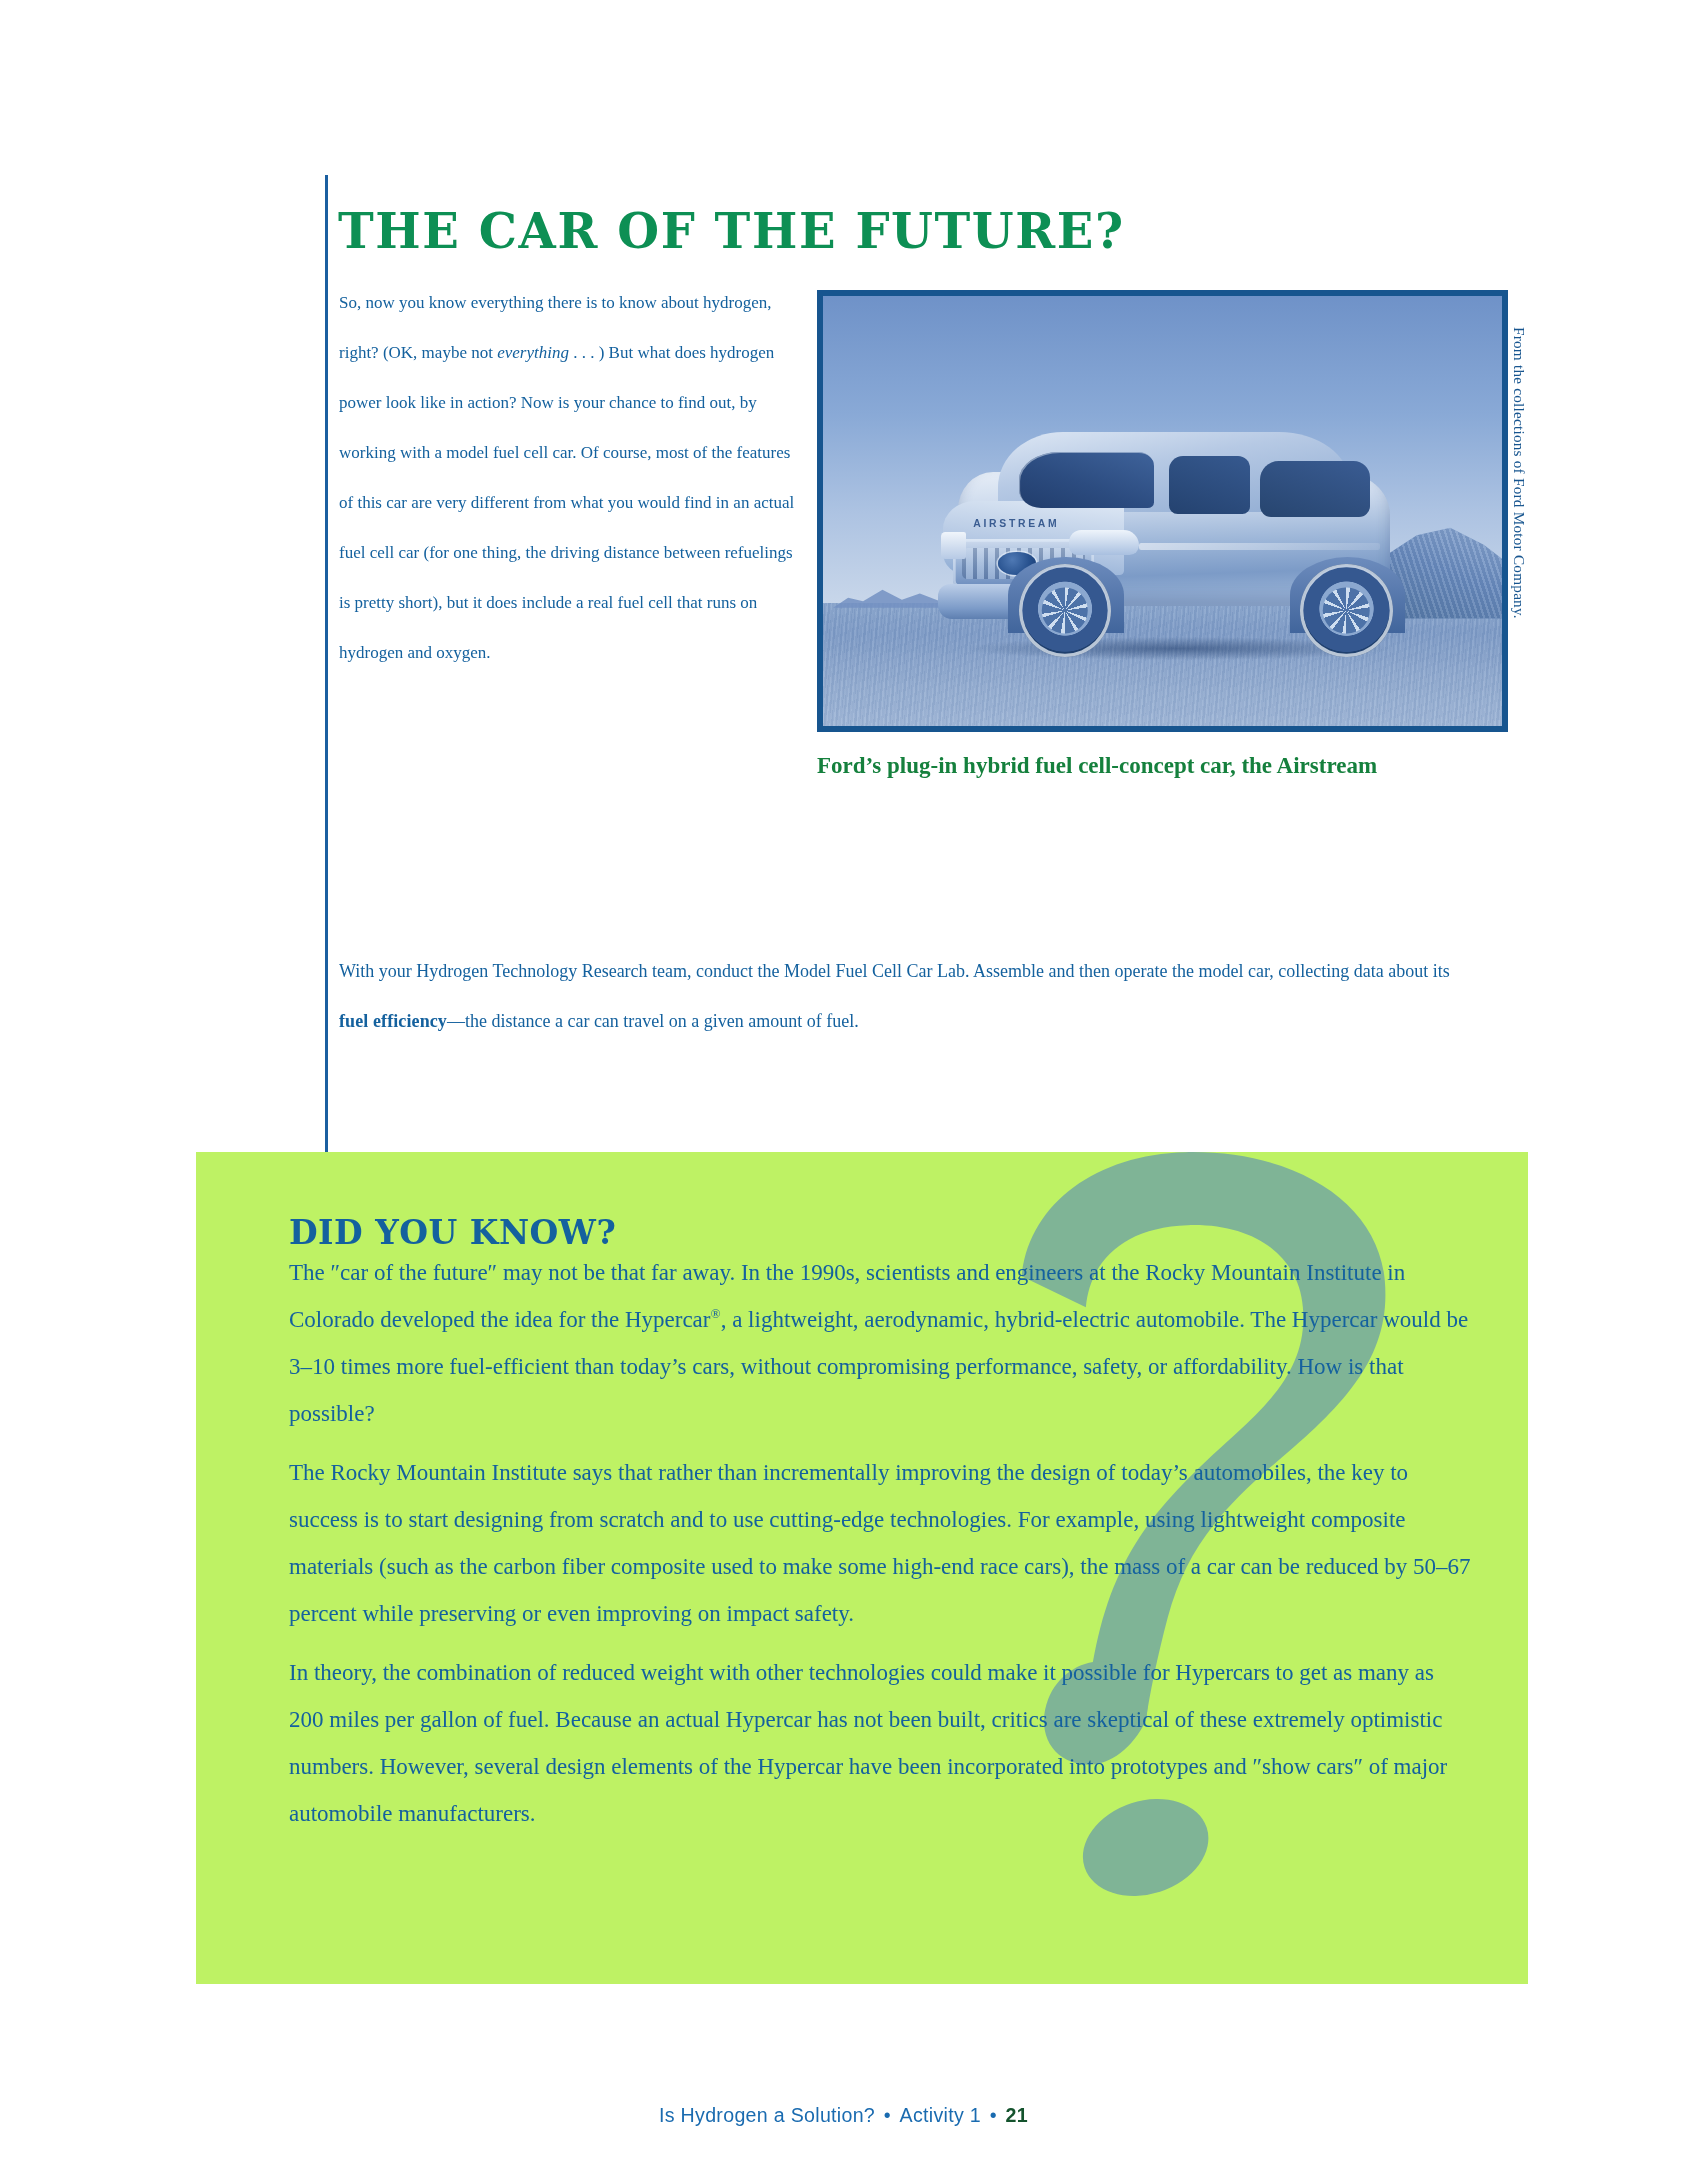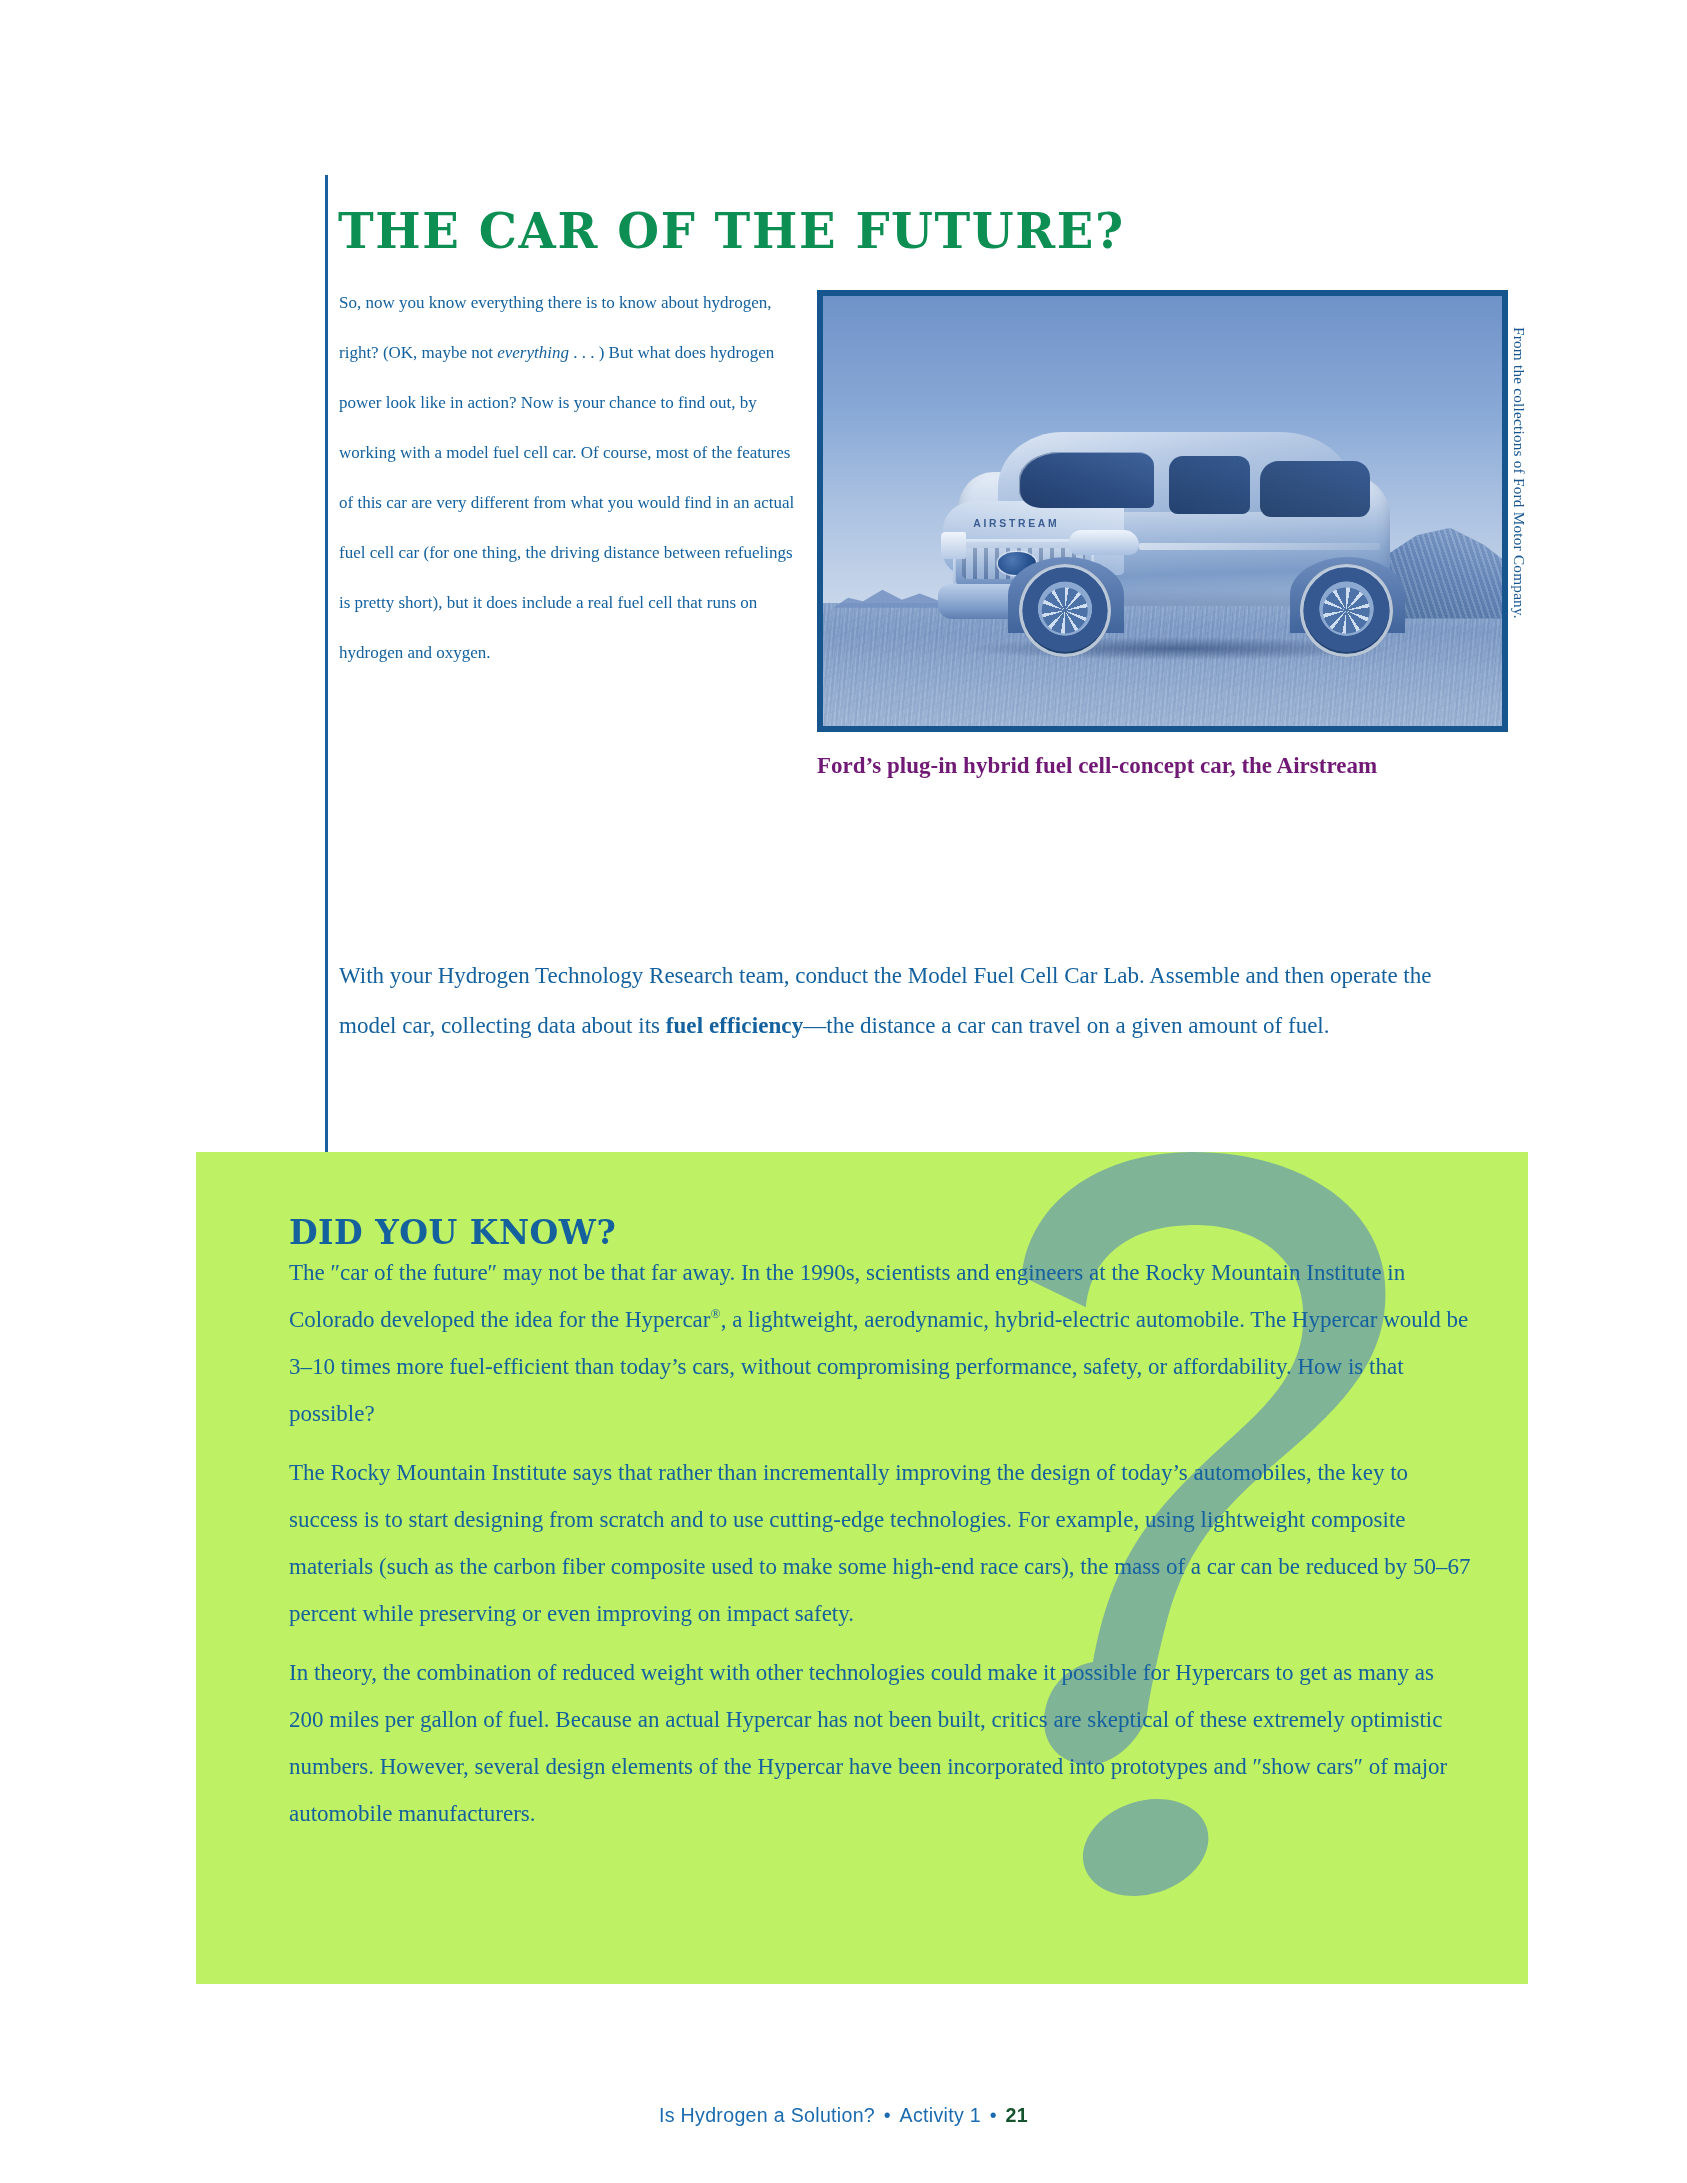--- a/index.html
+++ b/index.html
@@ -71,21 +71,21 @@
   }
   .em-i { font-style: italic; }
   .bold { font-weight: bold; letter-spacing: 0.1px; }
 
   #para-lower {
     position: absolute;
     left: 339px;
     top: 928px;
     width: 1130px;
     color: #14619e;
-    font-size: 23px;
+    font-size: 18px;
     line-height: 50px;
   }
 
   
   #photo-wrap {
     position: absolute;
     left: 817px;
     top: 290px;
     width: 691px;
     height: 442px;
@@ -276,21 +276,21 @@
 
   
   #caption {
     position: absolute;
     left: 817px;
     top: 747px;
     width: 710px;
     font-weight: bold;
     font-size: 23px;
     line-height: 37px;
-    color: #701a75;
+    color: #15803d;
   }
 
   
   #dyk-box {
     position: absolute;
     left: 196px;
     top: 1152px;
     width: 1332px;
     height: 832px;
     background: #bef264;

